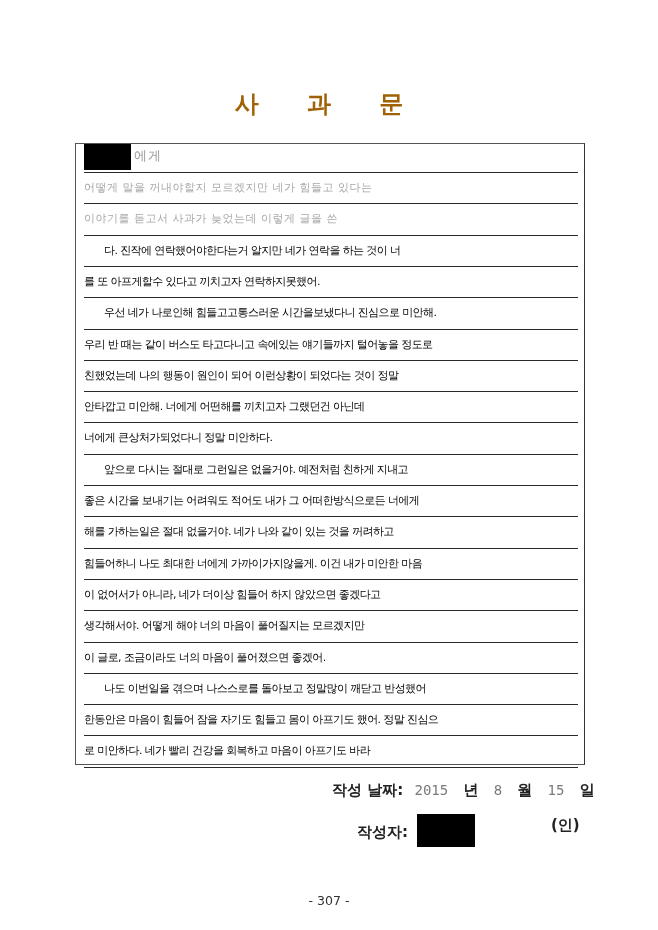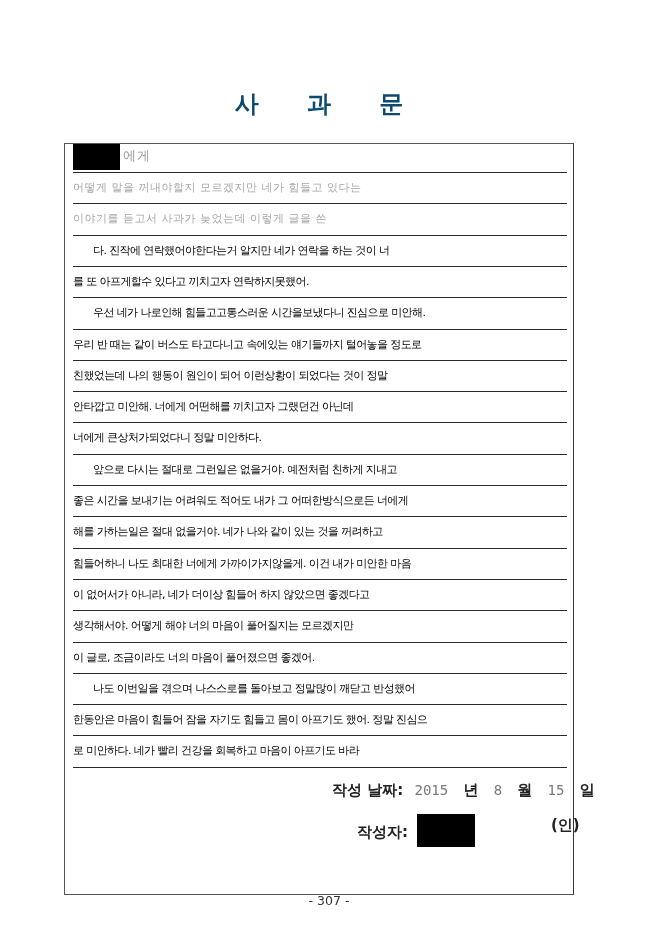--- a/index.html
+++ b/index.html
@@ -18,28 +18,28 @@
     .title {
       position: absolute;
       top: 88px;
       left: 0;
       width: 658px;
       text-align: center;
       font-family: "DejaVu Serif", serif;
       font-size: 24px;
       font-weight: bold;
       letter-spacing: 20px;
-      color: #0c4a6e;
+      color: #a16207;
     }
     .letter-box {
       position: absolute;
-      left: 64px;
+      left: 75px;
       top: 143px;
       width: 510px;
-      height: 752px;
+      height: 622px;
       border: 1px solid #555;
       border-right: 1.5px solid #333;
       box-sizing: border-box;
     }
     .redact-name {
       position: absolute;
       left: 8px;
       top: 0px;
       width: 47px;
       height: 26px;

